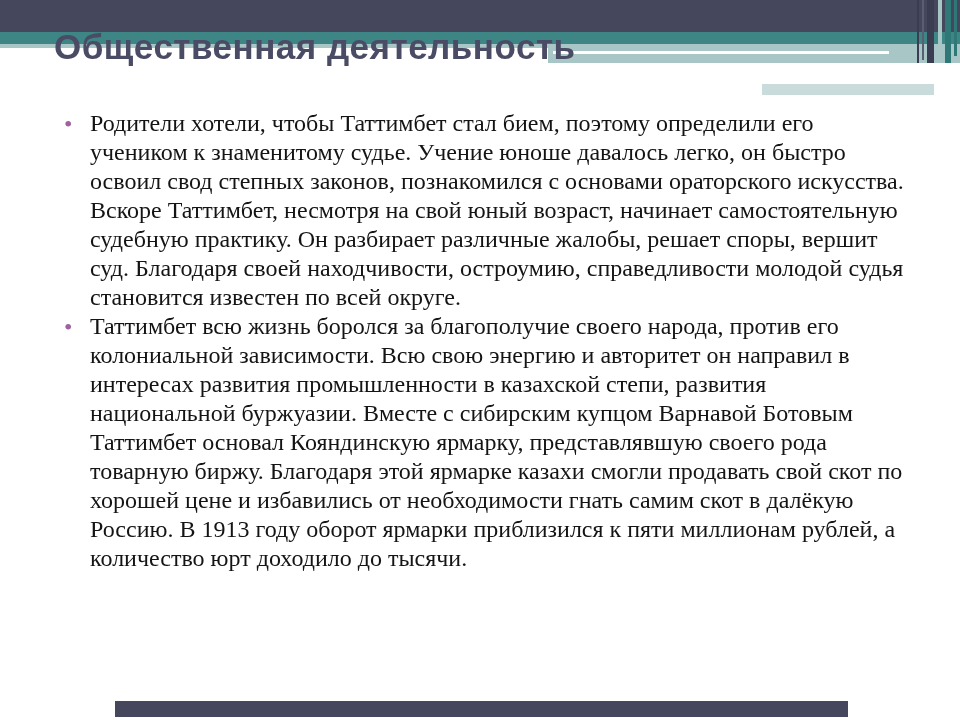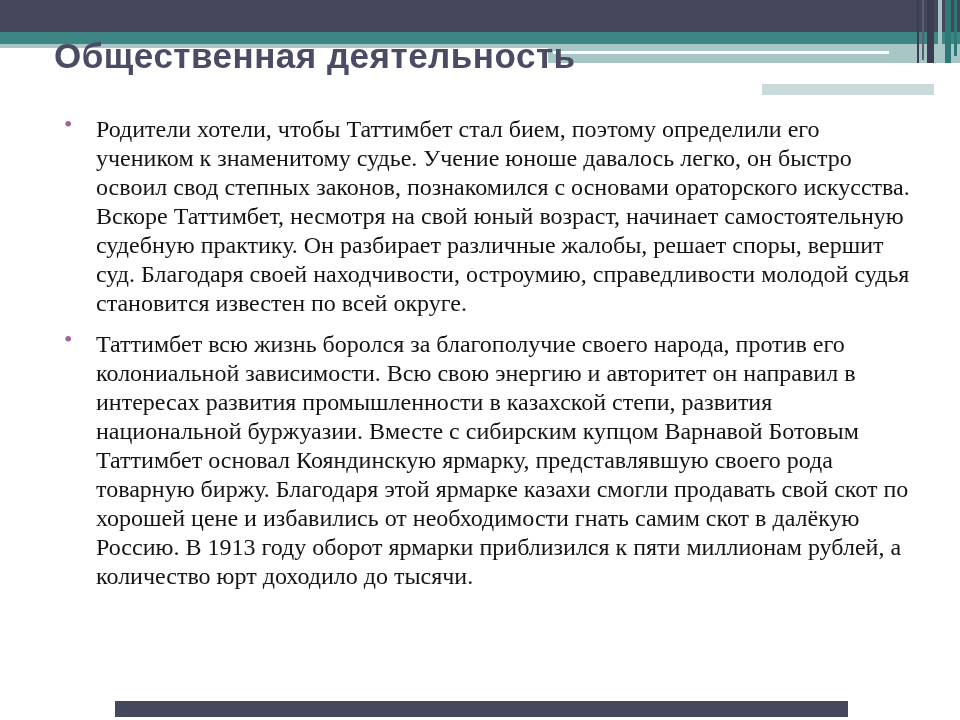--- a/index.html
+++ b/index.html
@@ -56,21 +56,21 @@
   .stripe { position: absolute; top: 0; }
   .stripe-1 { left: 917px; width: 2px; height: 63px; background: #3B3E52; }
   .stripe-2 { left: 922px; width: 2px; height: 60px; background: #5A5E72; }
   .stripe-3 { left: 927px; width: 7px; height: 63px; background: #3B3E52; }
   .stripe-4 { left: 938px; width: 4px; height: 58px; background: #A9C6C6; }
   .stripe-5 { left: 945px; width: 6px; height: 63px; background: #2F7878; }
   .stripe-6 { left: 954px; width: 3px; height: 56px; background: #2F7878; }
   
   .title {
     position: absolute;
-    left: 54px; top: 36px;
+    left: 54px; top: 27px;
     margin: 0;
     width: 850px;
     font-family: "Liberation Sans", sans-serif;
     font-weight: bold;
     font-size: 35px;
     letter-spacing: 0.5px;
     color: #4A4B64;
   }
   
   .body-text {
@@ -83,21 +83,21 @@
     align-items: flex-start;
   }
   .bullet-marker {
     flex: 0 0 26px;
     color: #9E62A0;
     font-size: 24px;
     line-height: 29px;
     padding-top: 1px;
   }
   .bullet-text {
-    margin: 6px;
+    margin: 0;
     flex: 1;
     font-size: 24px;
     line-height: 29px;
     color: #141414;
   }
   
   .bottom-bar {
     position: absolute;
     left: 115px; top: 701px;
     width: 733px; height: 16px;

